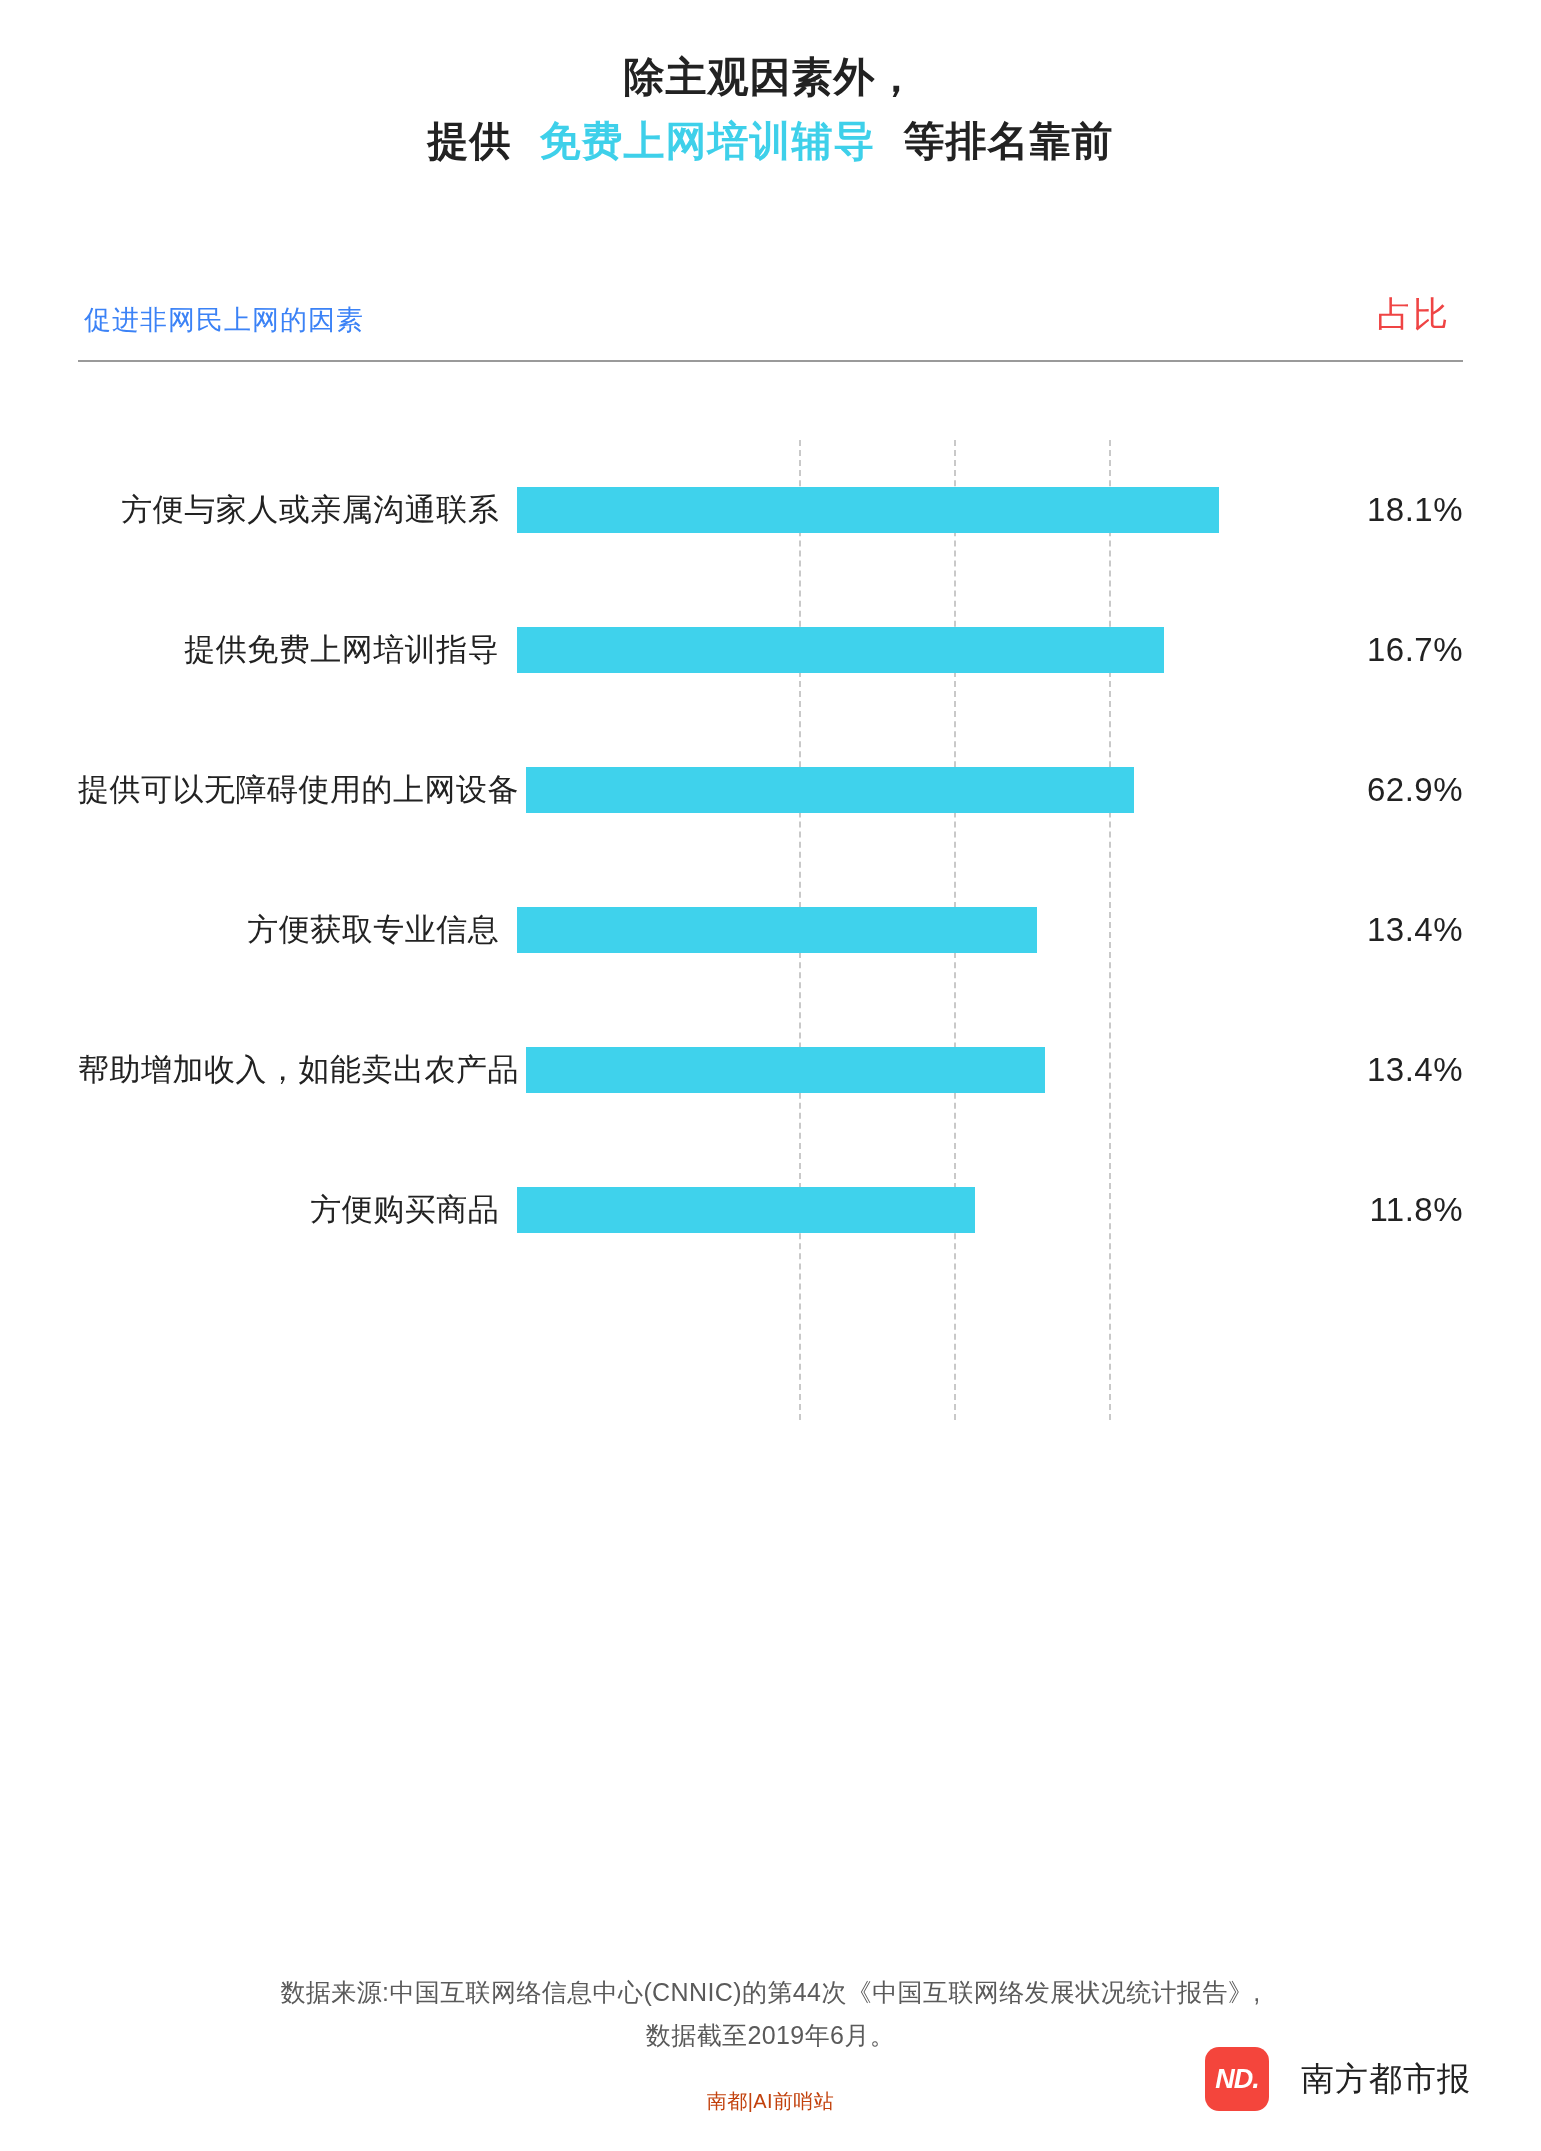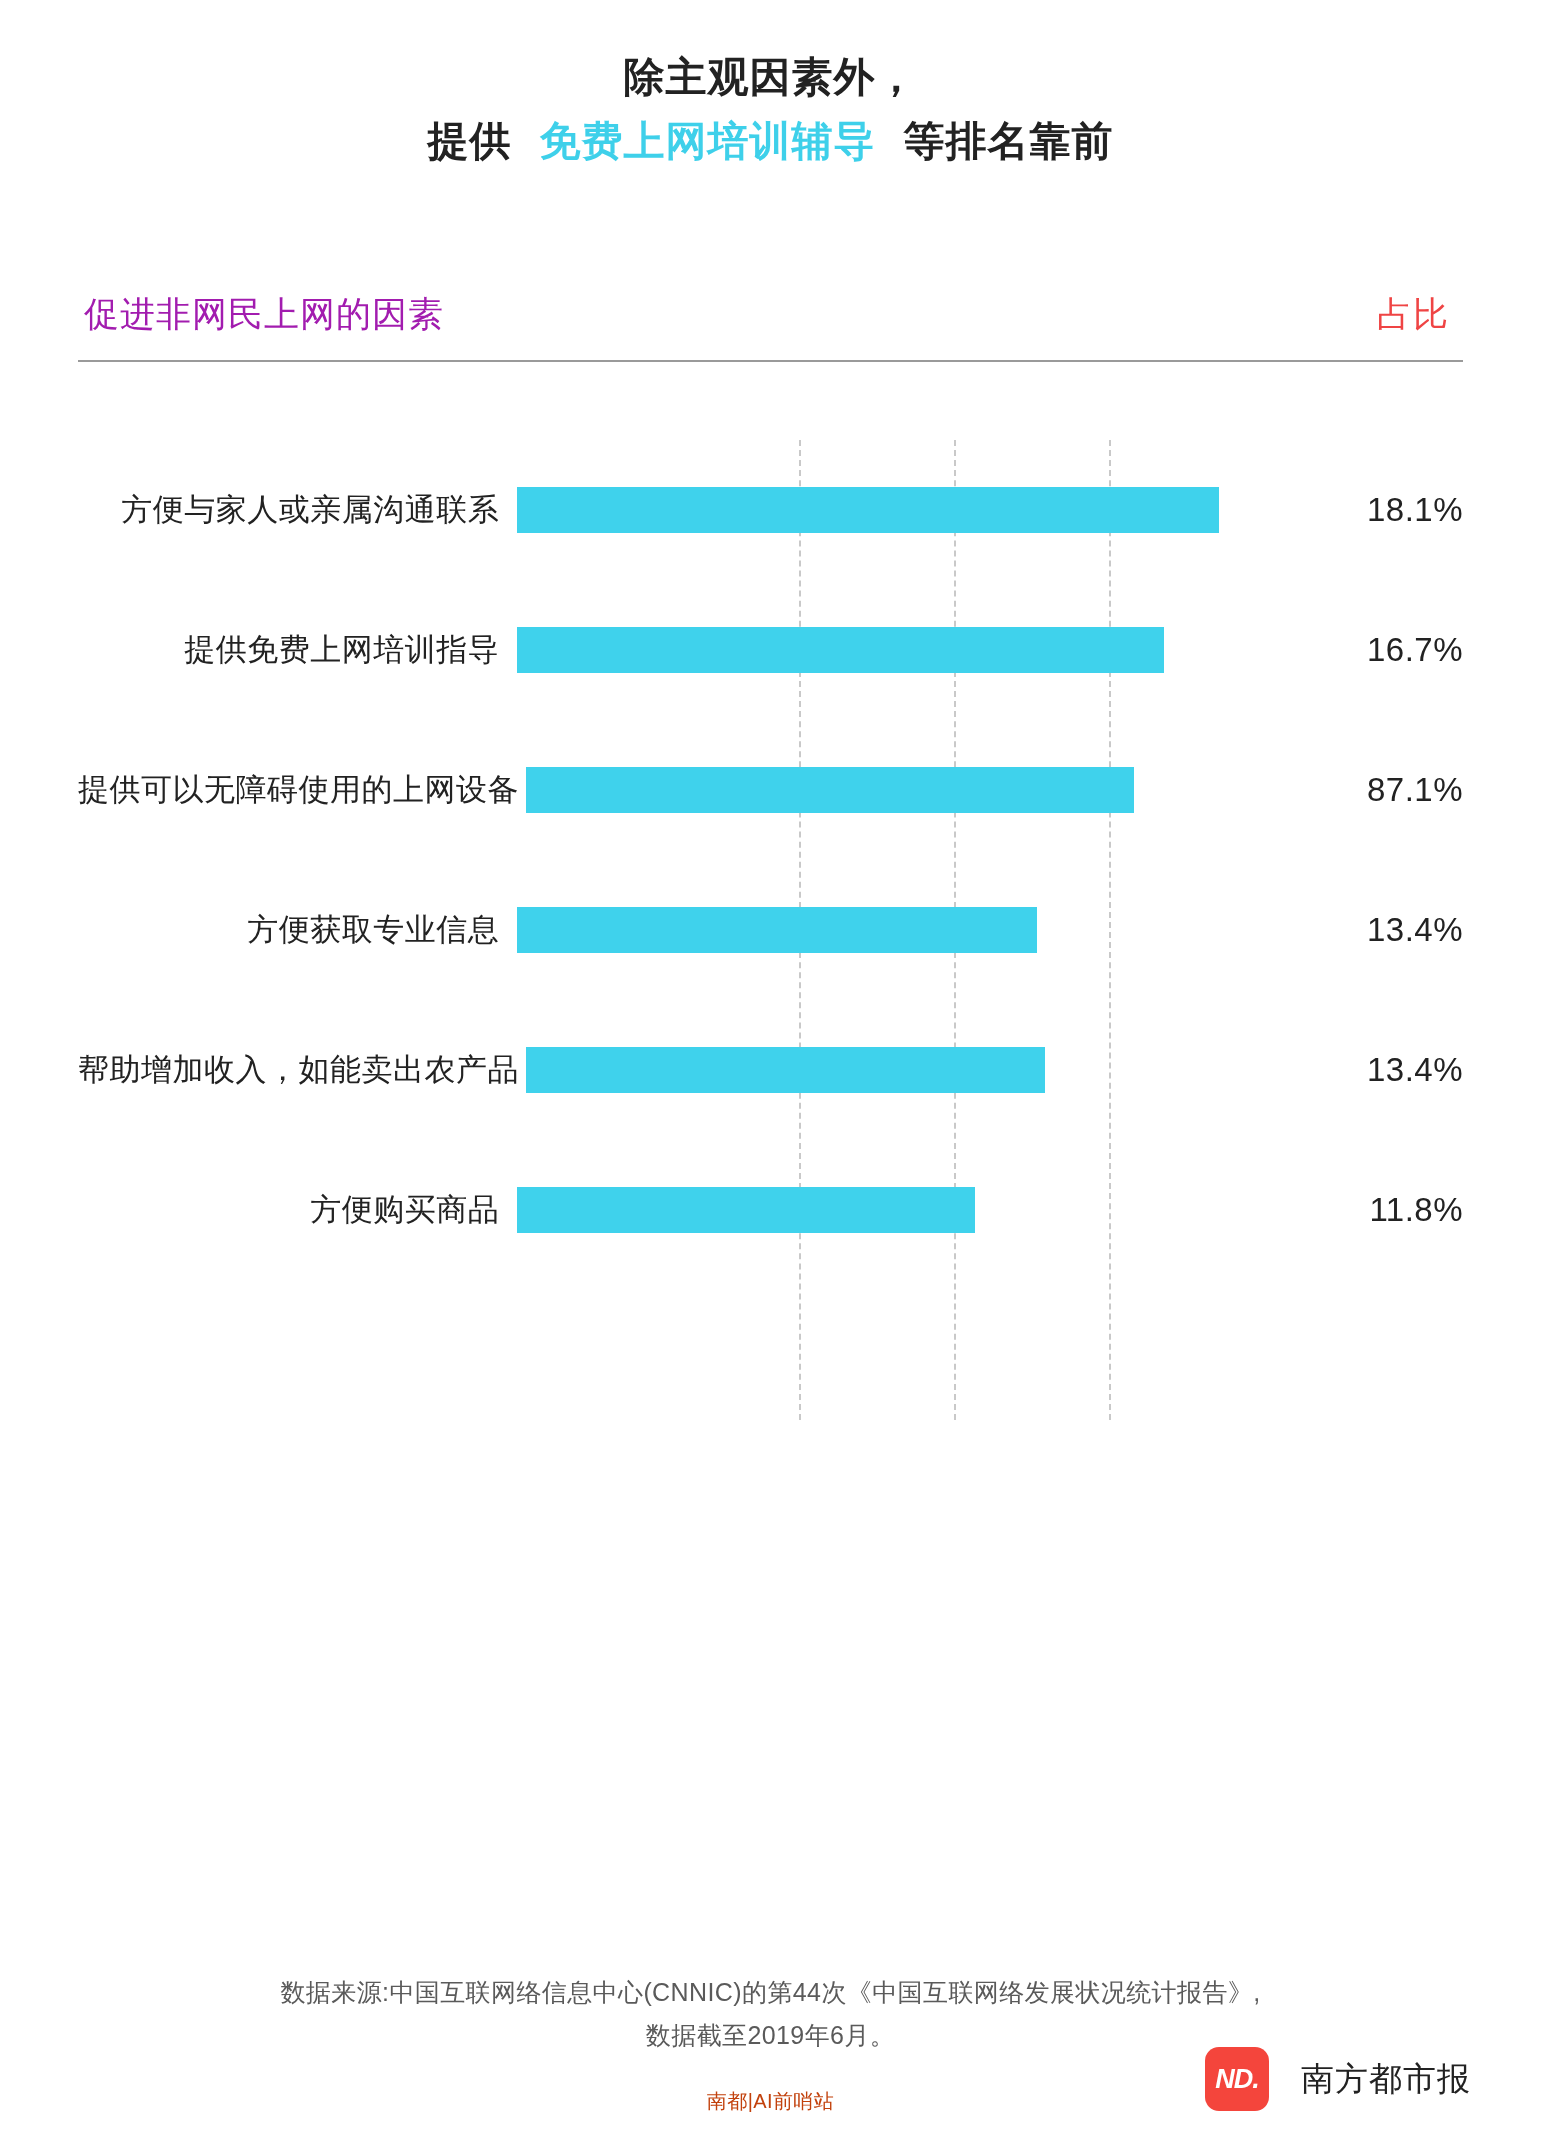--- a/index.html
+++ b/index.html
@@ -47,23 +47,23 @@
     margin: 118px 78px 0 78px;
     width: 1385px;
   }
   .head-row {
     display: flex;
     align-items: flex-end;
     justify-content: space-between;
     padding: 0 6px 22px 6px;
   }
   .head-left {
-    font-size: 35px;
+    font-size: 27px;
     font-weight: 400;
-    color: #a21caf;
+    color: #3b82f6;
     letter-spacing: 1px;
   }
   .head-right {
     font-size: 35px;
     font-weight: 400;
     color: #ef4444;
     letter-spacing: 1px;
     padding-right: 8px;
   }
   .head-rule {
@@ -211,21 +211,21 @@
           <div class="bar-area">
             <div class="bar" style="width: 647.125px; background: rgb(63, 210, 236);"></div>
           </div>
           <div class="row-value">16.7%</div>
         </div>
         <div class="row">
           <div class="row-label">提供可以无障碍使用的上网设备</div>
           <div class="bar-area">
             <div class="bar" style="width: 608.375px; background: rgb(63, 210, 236);"></div>
           </div>
-          <div class="row-value">87.1%</div>
+          <div class="row-value">62.9%</div>
         </div>
         <div class="row">
           <div class="row-label">方便获取专业信息</div>
           <div class="bar-area">
             <div class="bar" style="width: 519.25px; background: rgb(63, 210, 236);"></div>
           </div>
           <div class="row-value">13.4%</div>
         </div>
         <div class="row">
           <div class="row-label">帮助增加收入，如能卖出农产品</div>

